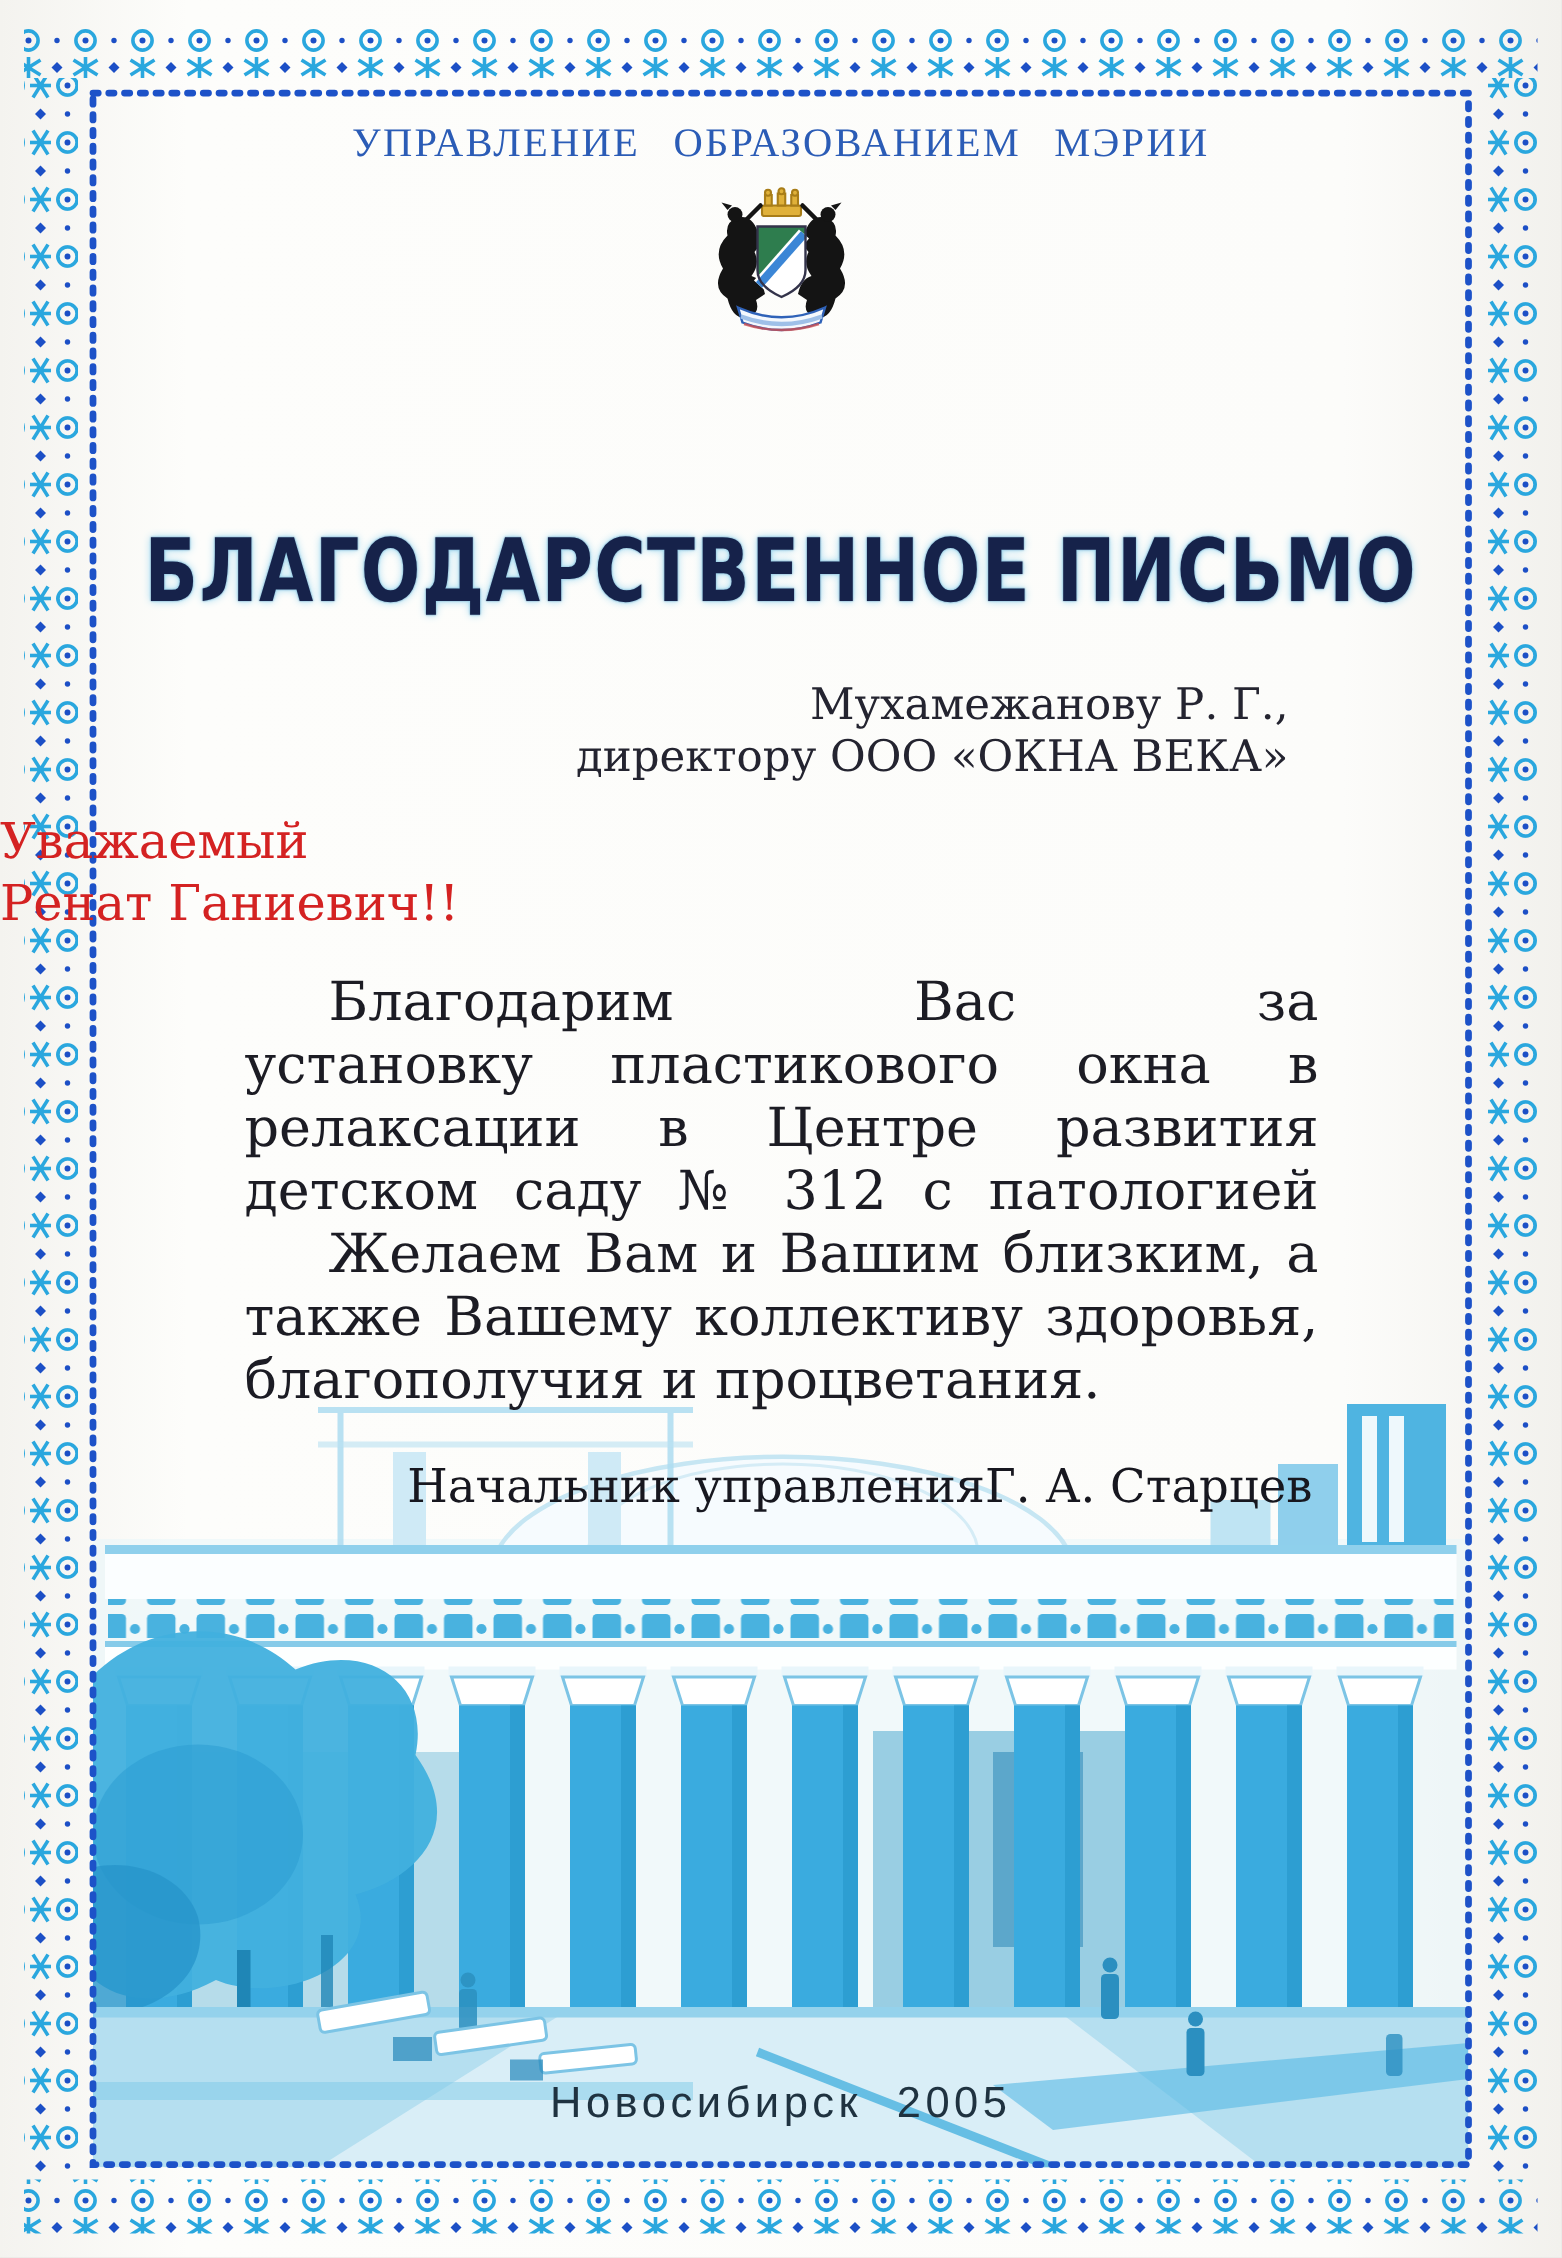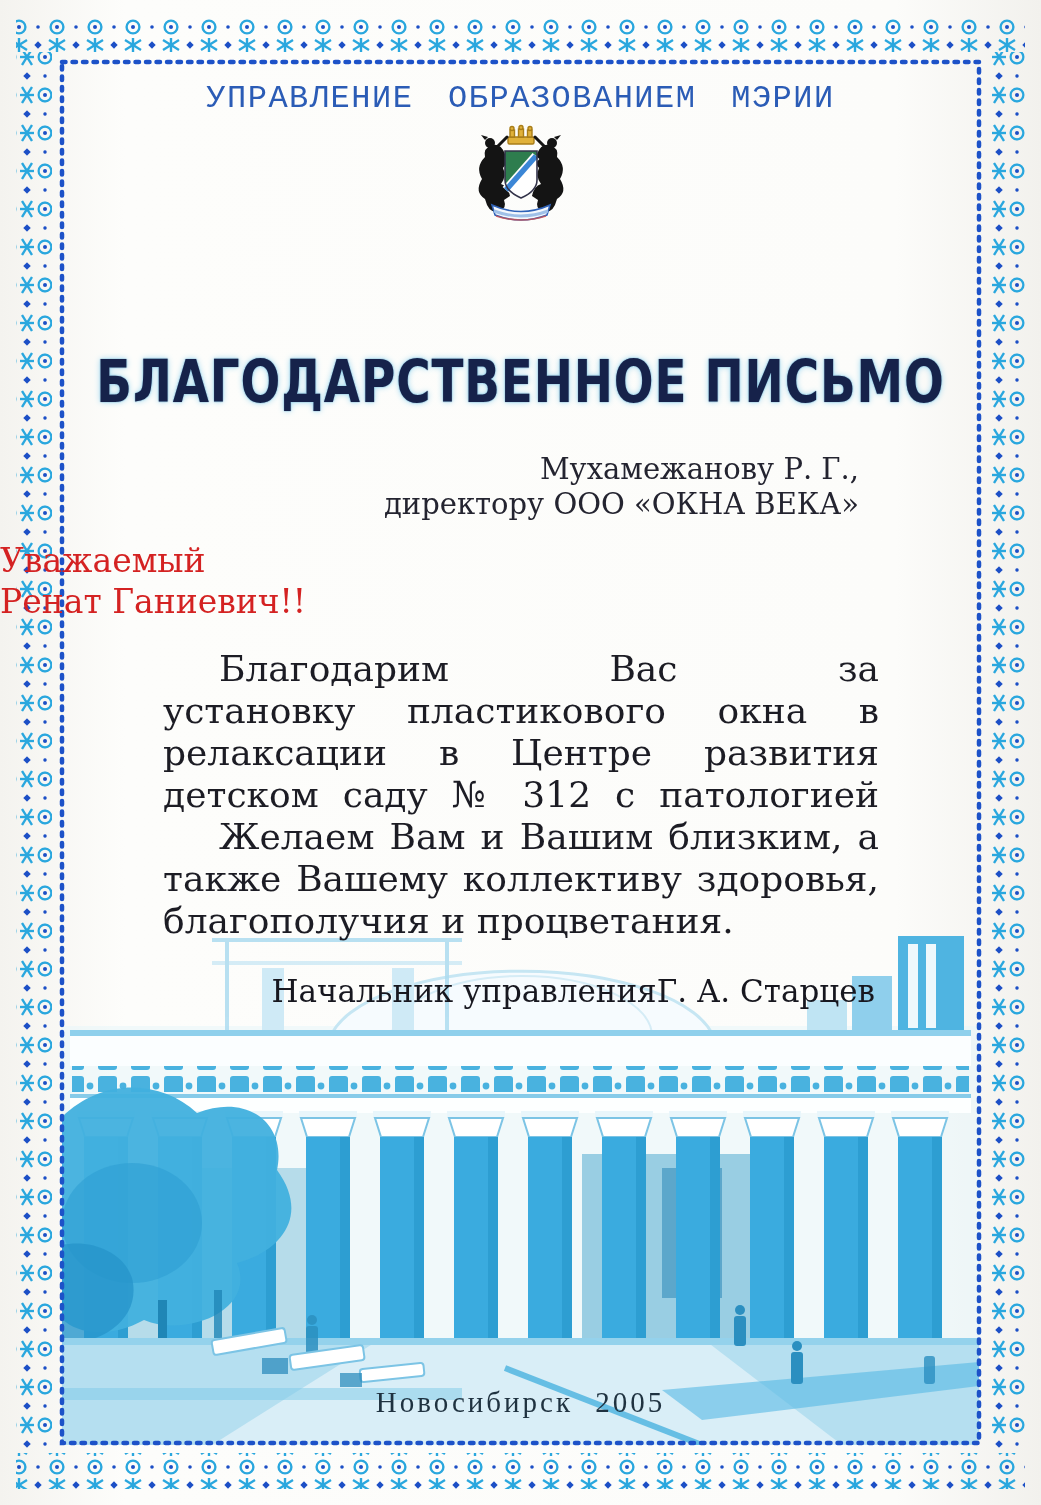--- a/index.html
+++ b/index.html
@@ -3,40 +3,40 @@
 <meta charset="utf-8">
 <style>
   html,body{margin:0;padding:0;background:#e9e9e6;}
   .page{position:relative;width:1041px;height:1505px;margin:0 auto;overflow:hidden;
         background:linear-gradient(90deg,#f4f3ef 0%,#fdfdfb 12%,#fcfcfa 86%,#f2f1ed 100%);}
   .abs{position:absolute;}
   .layer{position:absolute;z-index:5;}
   .border-svg{position:absolute;left:0;top:0;z-index:3;}
   .photo{position:absolute;left:62px;top:918px;width:917px;height:527px;z-index:1;overflow:hidden;}
   .header{top:80px;left:0;width:100%;text-align:center;
-          font-family:Liberation Mono, monospace;font-size:32px;color:#2b5cb6;
+          font-family:Liberation Serif, serif;font-size:27px;color:#2b5cb6;
           letter-spacing:1.5px;word-spacing:14px;}
   .crest{top:124px;left:50%;transform:translateX(-50%);z-index:5;}
   .title{top:348px;left:0;width:100%;text-align:center;
          font-family:"DejaVu Sans",sans-serif;font-weight:bold;font-size:52px;
          color:#16224a;letter-spacing:1px;transform:scale(.9,1.12);transform-origin:50% 0;
          text-shadow:0 0 2px #9ed8f0,0 0 6px #9ed8f0,0 0 1px #16224a;white-space:nowrap;}
   .addressee{top:432px;right:182px;text-align:right;
              font-family:"DejaVu Serif",serif;font-size:29px;color:#242430;line-height:35px;margin-top:20px;}
   .greeting{top:540px;left:0;width:100%;text-align:left;
             font-family:"DejaVu Serif",serif;font-size:33px;color:#d42222;line-height:41px;}
   .bodytext{top:648px;left:163px;width:716px;
             font-family:"DejaVu Serif",serif;font-size:36px;color:#1c1c24;}
   .bline{height:42px;line-height:42px;text-align:justify;text-align-last:justify;overflow:hidden;}
   .bline.first{text-indent:56px;}
   .bline.last{text-align-last:left;}
   .signature{top:973px;left:163px;width:712px;display:flex;justify-content:flex-end;
              font-family:"DejaVu Serif",serif;font-size:31px;color:#17171f;z-index:6;}
   .footer{top:1386px;left:0;width:100%;text-align:center;z-index:6;
-          font-family:Liberation Serif, serif;font-size:29px;
+          font-family:Liberation Sans, sans-serif;font-size:29px;
           letter-spacing:3px;word-spacing:12px;color:#1f3240;}
 </style>
 </head>
 <body>
 
 <div class="page">
 
   <svg class="border-svg" width="1041" height="1505" viewBox="0 0 1041 1505">
     <defs>
       <pattern id="lace" width="38" height="36" patternUnits="userSpaceOnUse">

